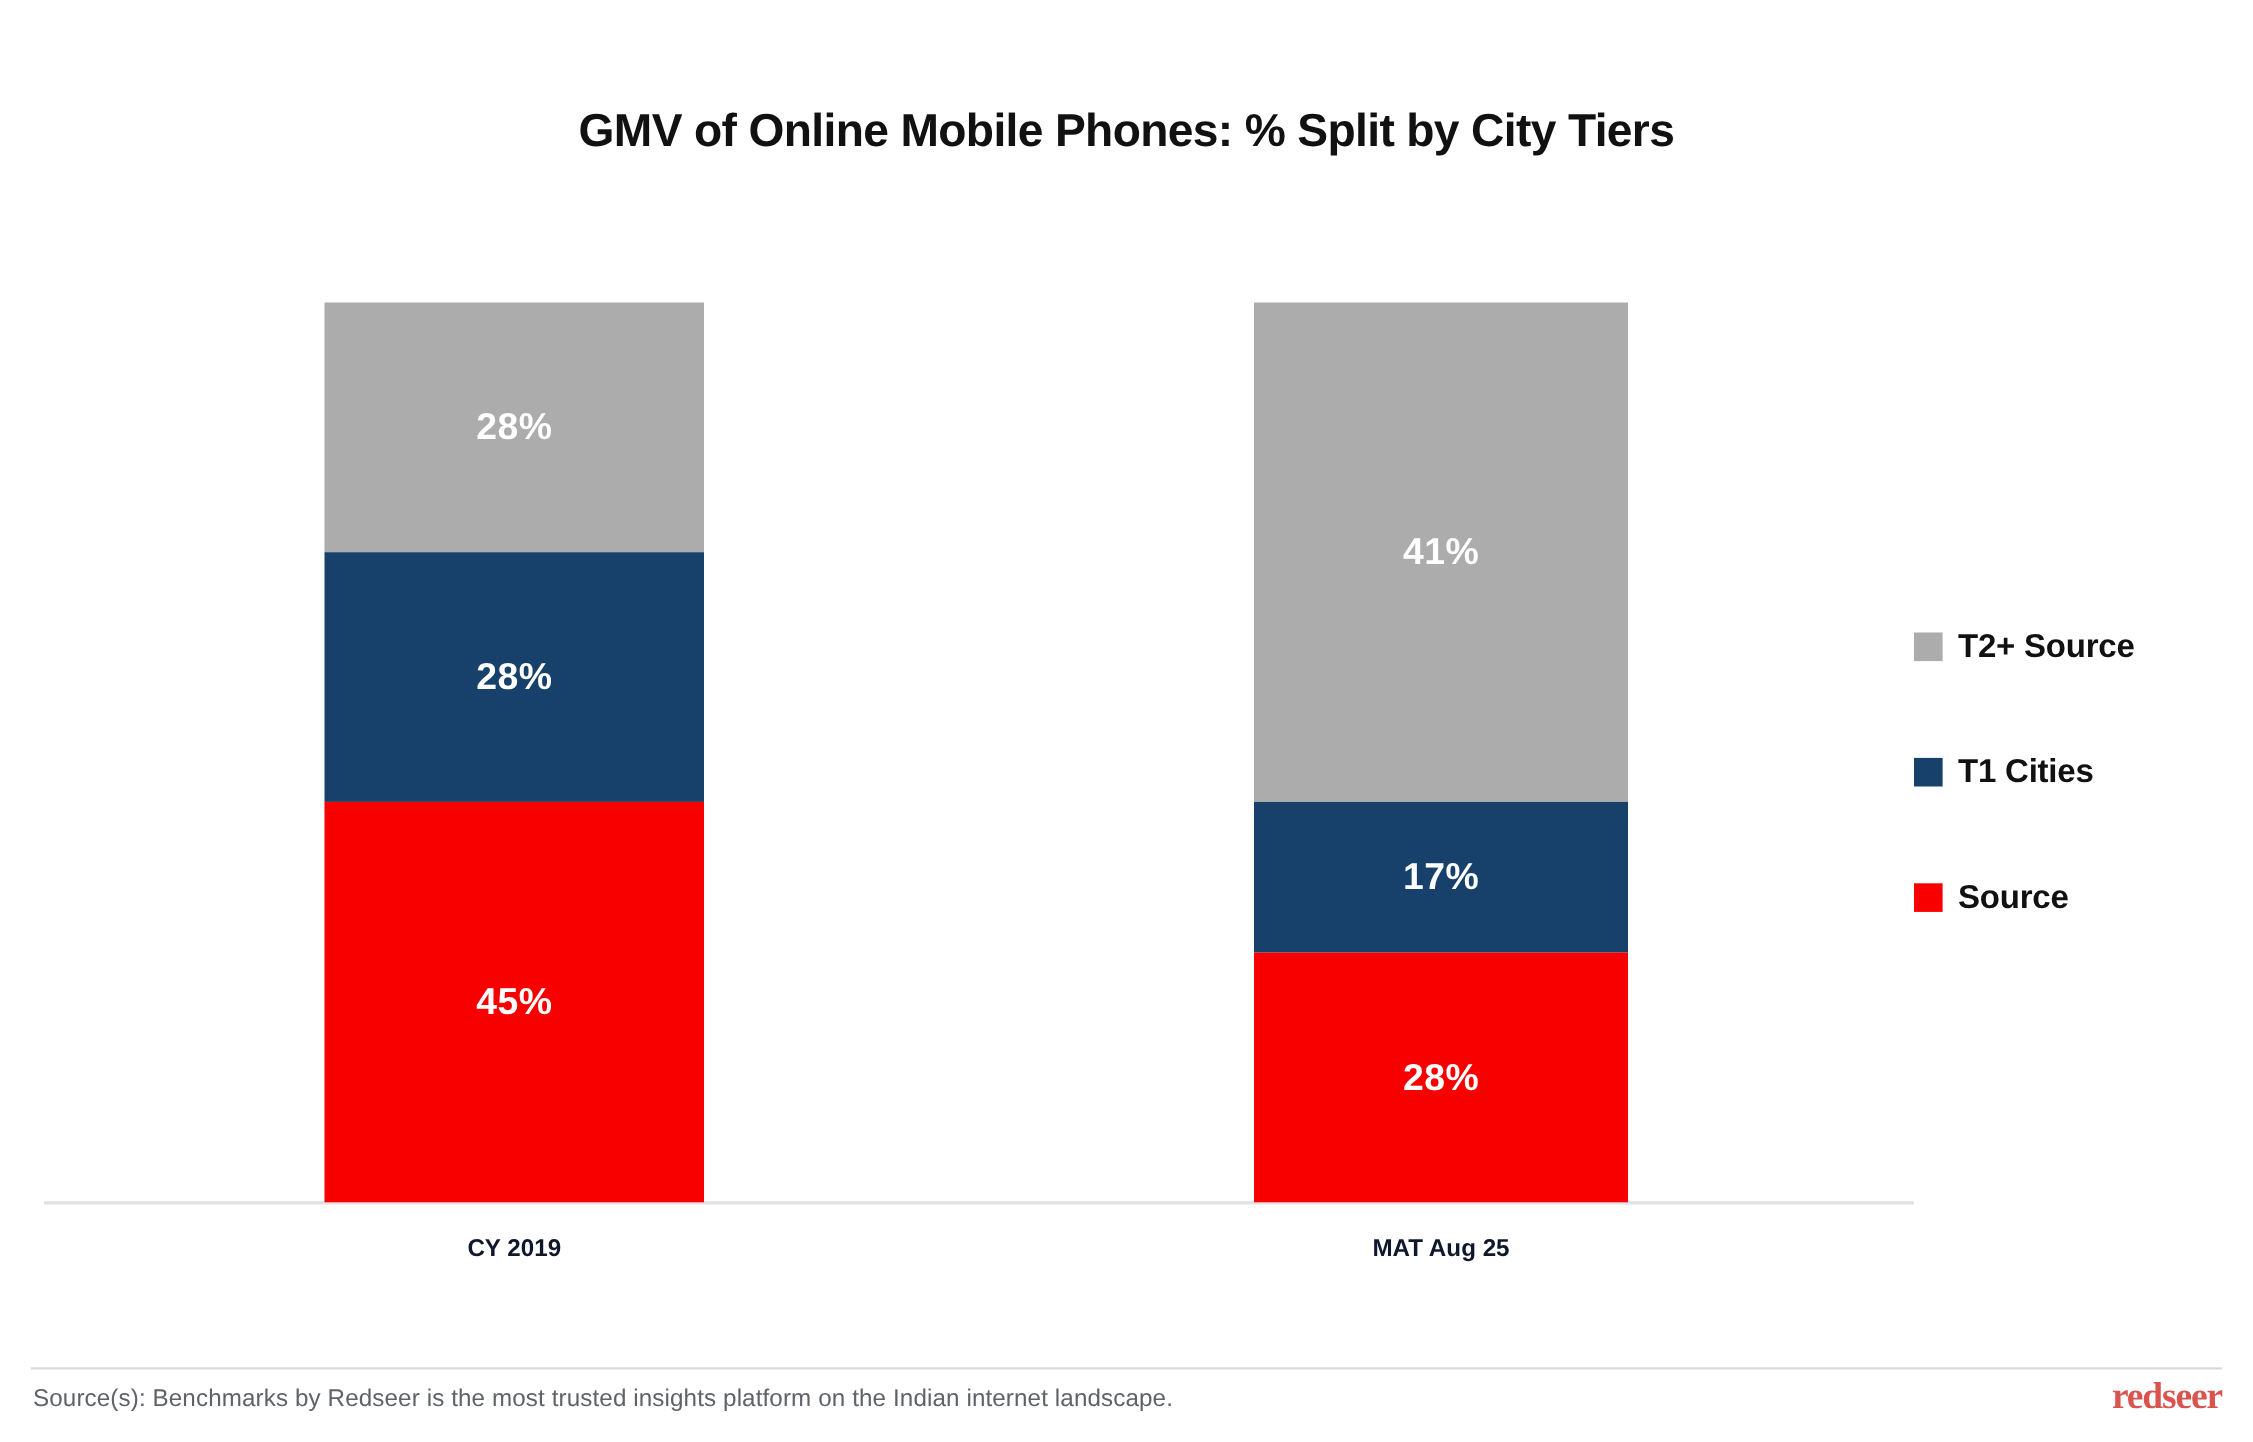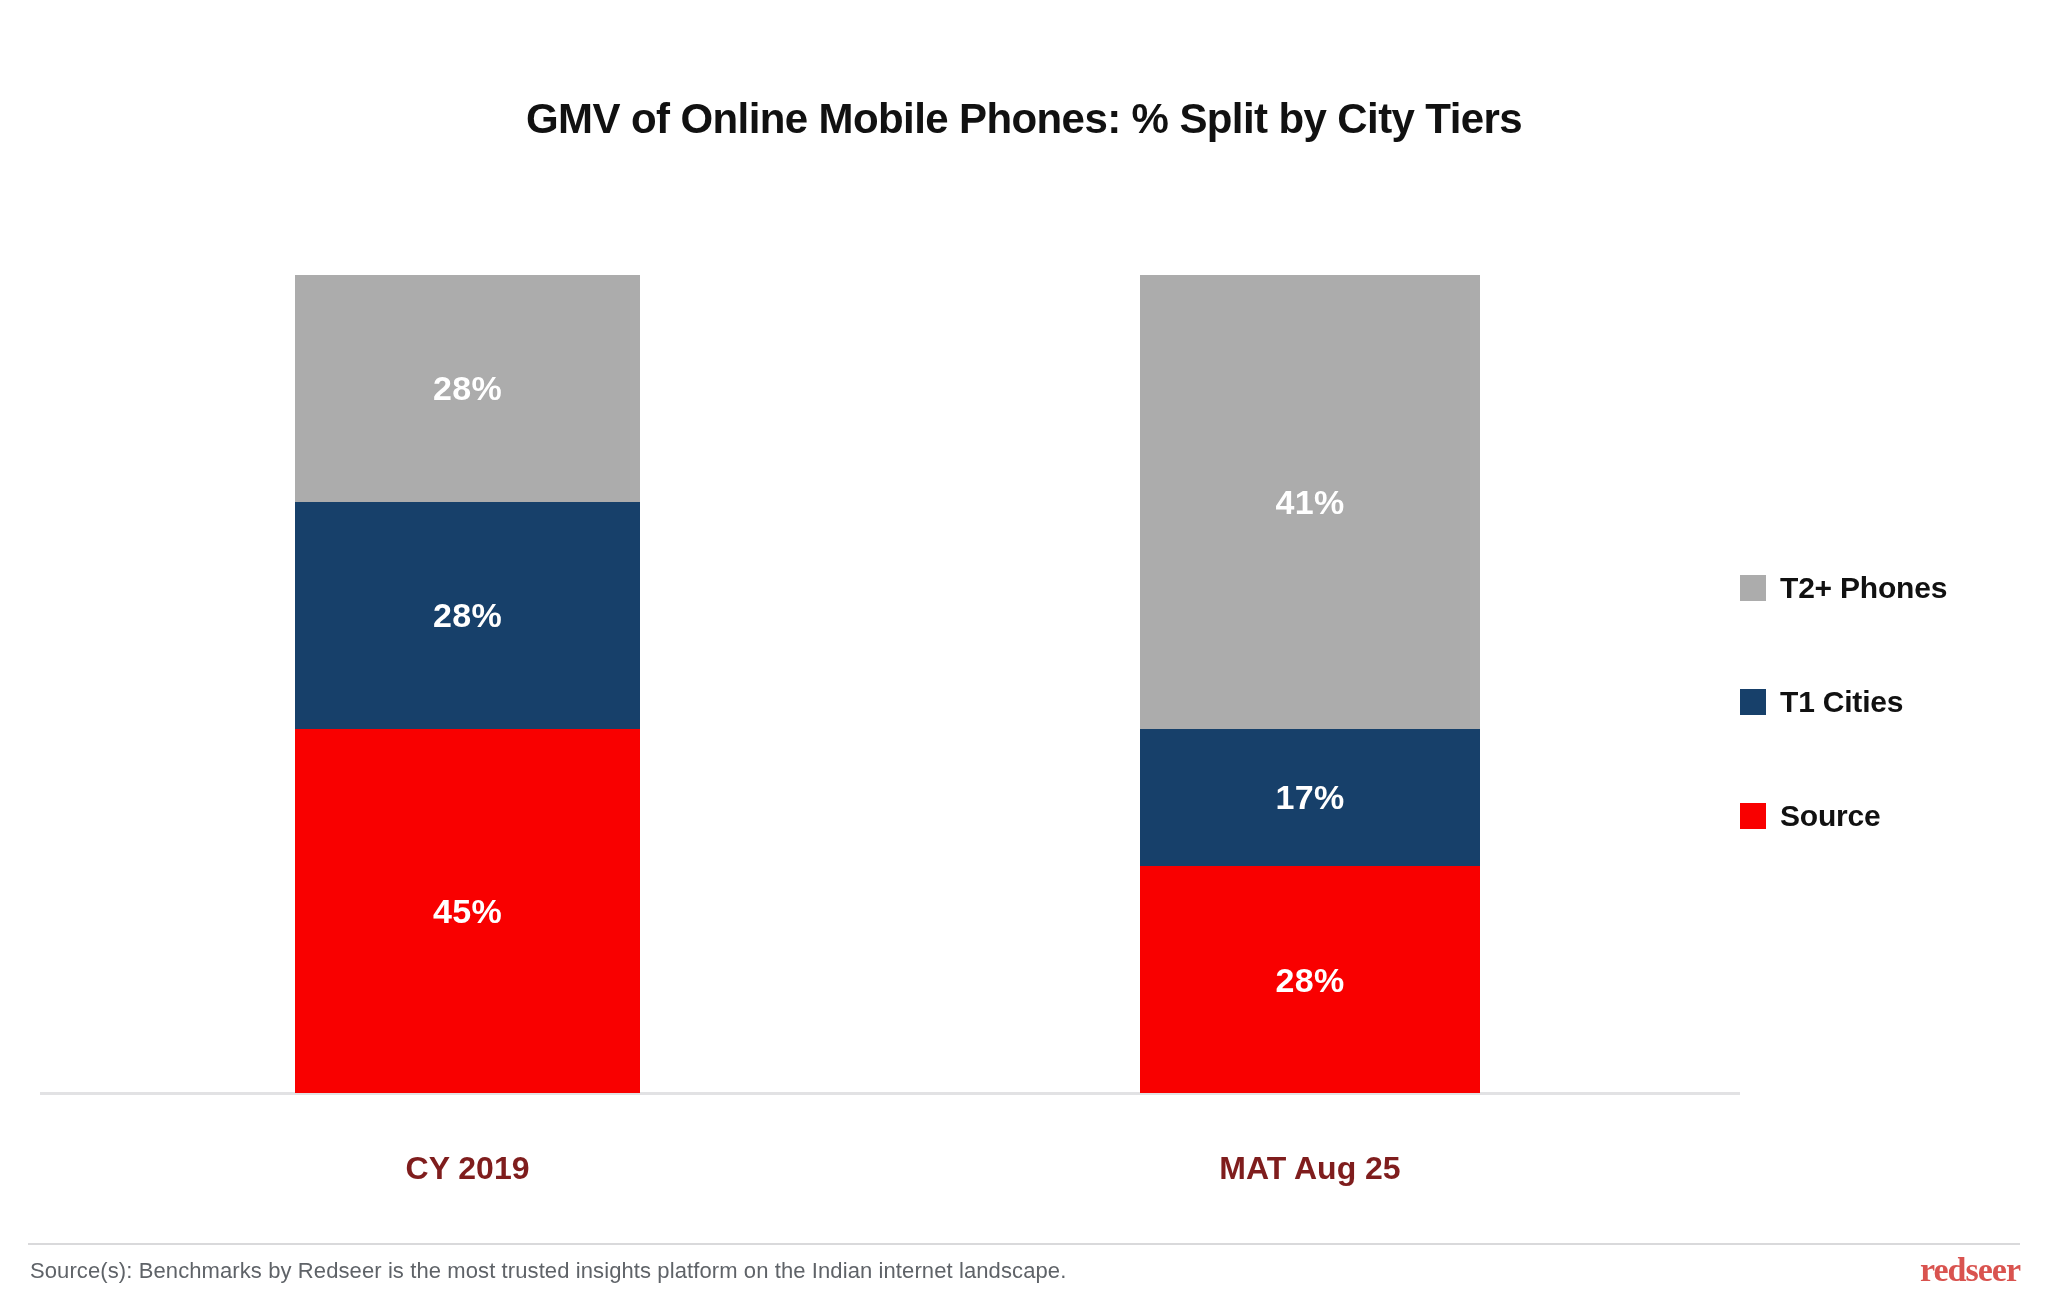--- a/index.html
+++ b/index.html
@@ -79,25 +79,24 @@
     font-weight: 700;
     letter-spacing: 0.4px;
     line-height: 1;
     text-shadow: 0 0 1px rgba(0,0,0,0.05);
   }
 
   .cat-label {
     position: absolute;
     top: 1122px;
     text-align: center;
-    font-size: 32px;
+    font-size: 22px;
     font-weight: 600;
-    color: #7f1d1d;
-    white-space: nowrap;
-    margin-top: 28px;
+    color: #0f172a;
+    white-space: nowrap;
   }
   #cat-label-0 { left: 295px; width: 345px; }
   #cat-label-1 { left: 1140px; width: 340px; }
 
   
   #legend {
     position: absolute;
     left: 1740px;
     top: 570px;
   }
@@ -189,21 +188,21 @@
       </div>
     </div>
   </div>
 
   <div class="cat-label" id="cat-label-0">CY 2019</div>
   <div class="cat-label" id="cat-label-1">MAT Aug 25</div>
 
   <div id="legend">
     <div class="legend-item">
       <span class="legend-swatch" id="sw-0" style="background: rgb(172, 172, 172);"></span>
-      <span class="legend-label">T2+ Phones</span>
+      <span class="legend-label">T2+ Source</span>
     </div>
     <div class="legend-item">
       <span class="legend-swatch" id="sw-1" style="background: rgb(23, 64, 106);"></span>
       <span class="legend-label">T1 Cities</span>
     </div>
     <div class="legend-item">
       <span class="legend-swatch" id="sw-2" style="background: rgb(249, 0, 0);"></span>
       <span class="legend-label">Source</span>
     </div>
   </div>

